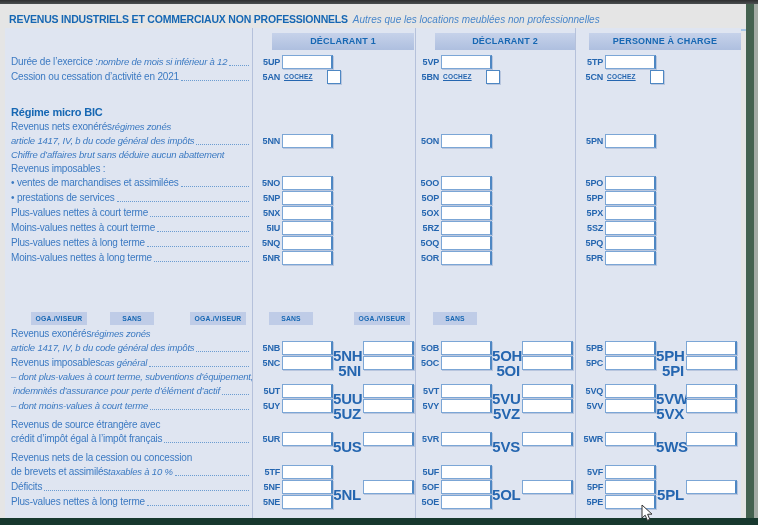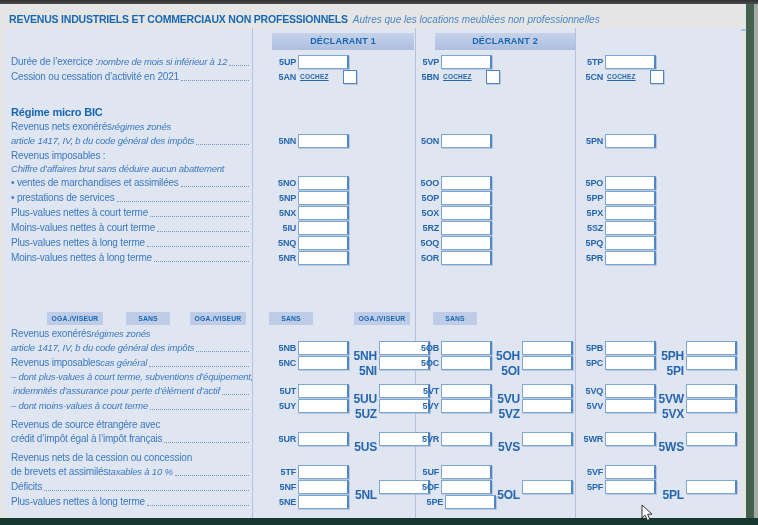--- a/index.html
+++ b/index.html
@@ -45,23 +45,23 @@
   .gap-xl{height:46px}
 
   .lbl{width:247px;flex:none;box-sizing:border-box;padding-left:6px;display:flex;align-items:center;
        color:#3c7ac2;font-size:10px;letter-spacing:-0.2px;white-space:nowrap;overflow:hidden;}
   .lbl .it{font-style:italic;font-size:9.5px;}
   .lbl.indent{padding-left:8px}
   .section .lbl{font-weight:bold;font-size:11px;color:#1667b3;}
   .dots{flex:1;min-width:4px;border-bottom:1px dotted #6b9cd1;height:8px;margin:0 3px 0 2px;}
 
   .cell{display:flex;align-items:center;box-sizing:border-box;flex:none;}
-  .c1{width:163px;padding-left:20px}.c2{width:160px;padding-left:0}.c3{flex:1;padding-left:4px}
+  .c1{width:163px;padding-left:4px}.c2{width:160px;padding-left:0}.c3{flex:1;padding-left:4px}
   .code{width:24px;flex:none;text-align:right;font-weight:bold;font-size:9px;color:#2566b0;padding-right:2px;letter-spacing:-0.2px;}
-  .code2{width:28px;flex:none;text-align:right;font-weight:bold;font-size:12px;color:#2566b0;padding-right:2px;letter-spacing:-0.2px;margin-top:16px;}
+  .code2{width:28px;flex:none;text-align:right;font-weight:bold;font-size:15px;color:#2566b0;padding-right:2px;letter-spacing:-0.2px;margin-top:16px;}
   .ibox{width:48px;height:12px;flex:none;background:#ffffff;border:1px solid #7ba6d6;
         border-right:2px solid #4e87c3;box-shadow:1px 1px 0 #b9c6de;}
   .cbx{width:12px;height:12px;flex:none;background:#ffffff;border:1px solid #4e87c3;box-shadow:1px 1px 0 #b9c6de;}
   .cochez{font-size:6.5px;font-weight:bold;color:#2566b0;text-decoration:underline;margin:0 14px 0 2px;letter-spacing:0.2px;}
 
   .chip{background:#bfcce7;color:#1667b3;font-weight:bold;font-size:6.8px;height:13px;flex:none;
         display:flex;align-items:center;justify-content:center;letter-spacing:0.2px;}
   .chip.oga{margin-left:22px;width:56px}
   .chip.sans{margin-left:23px;width:44px}
 
@@ -87,20 +87,23 @@
     <div class="vl vl3"></div>
 
     <div class="hdr-row">
       <div class="lbl-spacer"></div>
       <div class="hcell hc1">
           <div class="hbar">DÉCLARANT 1</div>
         </div>
       <div class="hcell hc2">
           <div class="hbar">DÉCLARANT 2</div>
         </div>
+      <div class="hcell hc3">
+          <div class="hbar">PERSONNE À CHARGE</div>
+        </div>
     </div>
 
     <div id="rows">
         <div class="row field">
           <div class="lbl">
             <span>Durée de l’exercice : </span>
             <span class="it">nombre de mois si inférieur à 12</span>
             <span class="dots"></span>
           </div>
           <div class="cell c1">
@@ -160,28 +163,28 @@
           </div>
           <div class="cell c2">
             <span class="code">5ON</span>
             <div class="ibox"></div>
           </div>
           <div class="cell c3">
             <span class="code">5PN</span>
             <div class="ibox"></div>
           </div>
         </div>
+        <div class="row text small">
+          <div class="lbl">
+            <span class="it">Chiffre d’affaires brut sans déduire aucun abattement</span>
+          </div>
+        </div>
         <div class="row text">
           <div class="lbl">
             <span>Revenus imposables :</span>
-          </div>
-        </div>
-        <div class="row text small">
-          <div class="lbl">
-            <span class="it">Chiffre d’affaires brut sans déduire aucun abattement</span>
           </div>
         </div>
         <div class="row field">
           <div class="lbl">
             <span>• ventes de marchandises et assimilées</span>
             <span class="dots"></span>
           </div>
           <div class="cell c1">
             <span class="code">5NO</span>
             <div class="ibox"></div>
@@ -485,20 +488,24 @@
             <div class="ibox"></div>
           </div>
         </div>
         <div class="row field">
           <div class="lbl">
             <span>Plus-values nettes à long terme </span>
             <span class="dots"></span>
           </div>
           <div class="cell c1">
             <span class="code">5NE</span>
+            <div class="ibox"></div>
+          </div>
+          <div class="cell c2">
+            <span class="code">5OE</span>
             <div class="ibox"></div>
           </div>
           <div class="cell c3">
             <span class="code">5PE</span>
             <div class="ibox"></div>
           </div>
         </div>
       </div>
   </div>
 </div>

